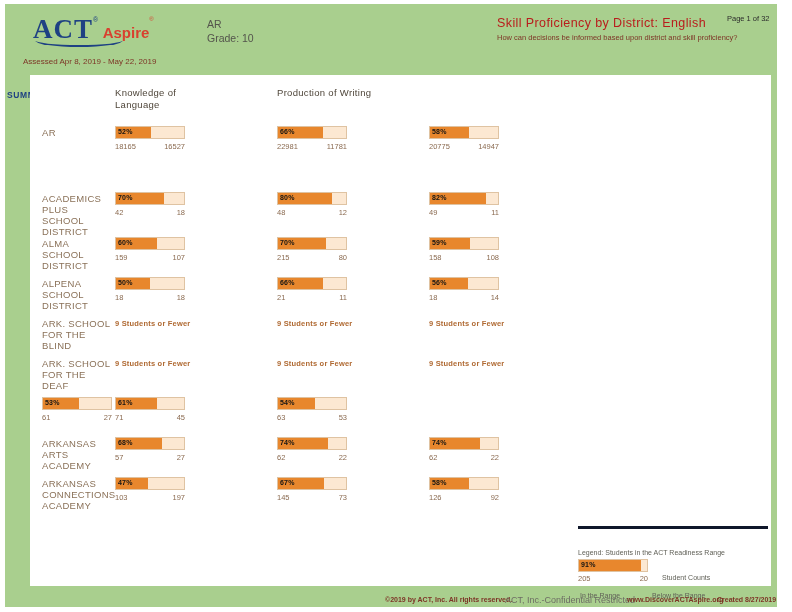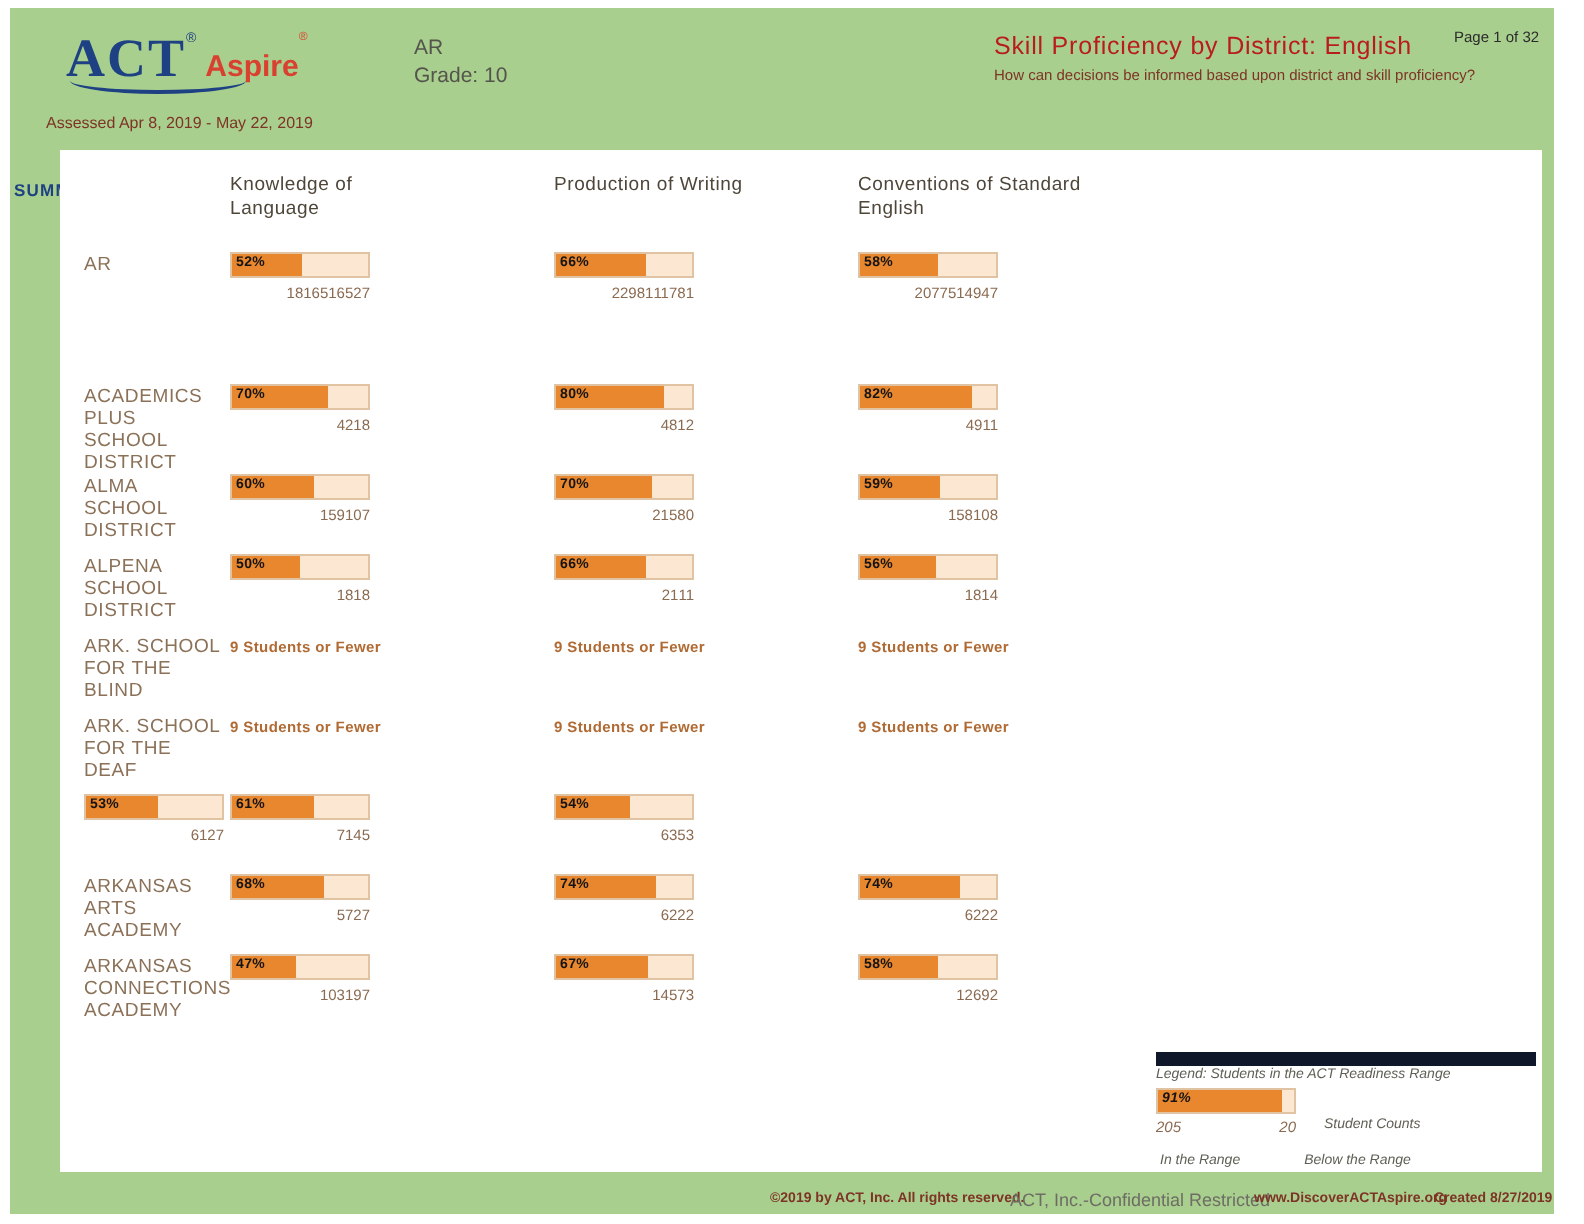--- a/index.html
+++ b/index.html
@@ -25,24 +25,24 @@
   .col-h.w2{width:92px;}
   .col-h.w3{width:112px;}
   
   #rows{position:absolute;left:12px;top:51px;}
   .row{display:grid;grid-template-columns:73px 162px 152px 160px;min-height:40px;align-items:start;}
   .row.state{min-height:0;margin-bottom:41px;}
   .label{font-size:9.5px;line-height:11px;color:var(--brown,#8a7158);letter-spacing:.3px;padding-right:4px;padding-top:1px;}
   .bar{position:relative;width:68px;height:11px;background:var(--bar-bg,#fce8d2);border:1px solid var(--bar-border,#dfc3a2);}
   .fill{position:absolute;left:0;top:0;bottom:0;background:var(--accent,#e8872d);}
   .pct{position:absolute;left:2px;top:1px;font-size:7px;font-weight:bold;color:#141414;letter-spacing:.2px;}
-  .counts{display:flex;justify-content:flex-end;width:70px;margin-top:3px;font-size:7.5px;color:var(--count-brown,#8a6a50);}
+  .counts{display:flex;justify-content:space-between;width:70px;margin-top:3px;font-size:7.5px;color:var(--count-brown,#8a6a50);}
   .suppressed{font-size:7.5px;font-weight:bold;color:#b06a33;letter-spacing:.2px;padding-top:2px;}
   
-  .legend{position:absolute;left:548px;top:451px;width:190px;border-top:7px solid #0f172a;padding-top:1px;font-style:italic;}
+  .legend{position:absolute;left:548px;top:451px;width:190px;border-top:3px solid #0f172a;padding-top:20px;}
   .legend-title{font-size:7px;color:#5f5f56;}
   .legend .bar{margin-top:3px;}
   .legend-counts{display:flex;width:70px;justify-content:space-between;margin-top:2px;font-size:7.5px;color:var(--count-brown,#8a6a50);position:relative;}
   .legend-sc{position:absolute;left:84px;top:0;white-space:nowrap;color:#5f5f56;font-size:7px;}
   .legend-names{display:flex;margin-top:9px;font-size:7px;color:#5f5f56;}
   .legend-names .n1{margin-left:2px;}
   .legend-names .n2{margin-left:32px;}
   
   .footer span{position:absolute;top:592px;white-space:nowrap;}
   .f-copy{left:380px;font-size:7px;font-weight:bold;color:var(--dark-red,#7d3426);}
@@ -68,21 +68,20 @@
   </div>
   <div class="hdr-title">Skill Proficiency by District: English</div>
   <div class="hdr-sub">How can decisions be informed based upon district and skill proficiency?</div>
   <div class="hdr-page">Page 1 of 32</div>
 
   <div class="panel">
     <div class="col-headers">
       <div></div>
       <div class="col-h w2">Knowledge of Language</div>
       <div class="col-h">Production of Writing</div>
-      <div class="col-h w3">Conventions of Standard English</div>
     </div>
 
     <div id="rows">
         <div class="row state">
     <div class="label">AR</div>
     <div class="cell">
       <div class="bar">
         <div class="fill" style="width: 52%;"></div>
         <span class="pct">52%</span>
       </div>

